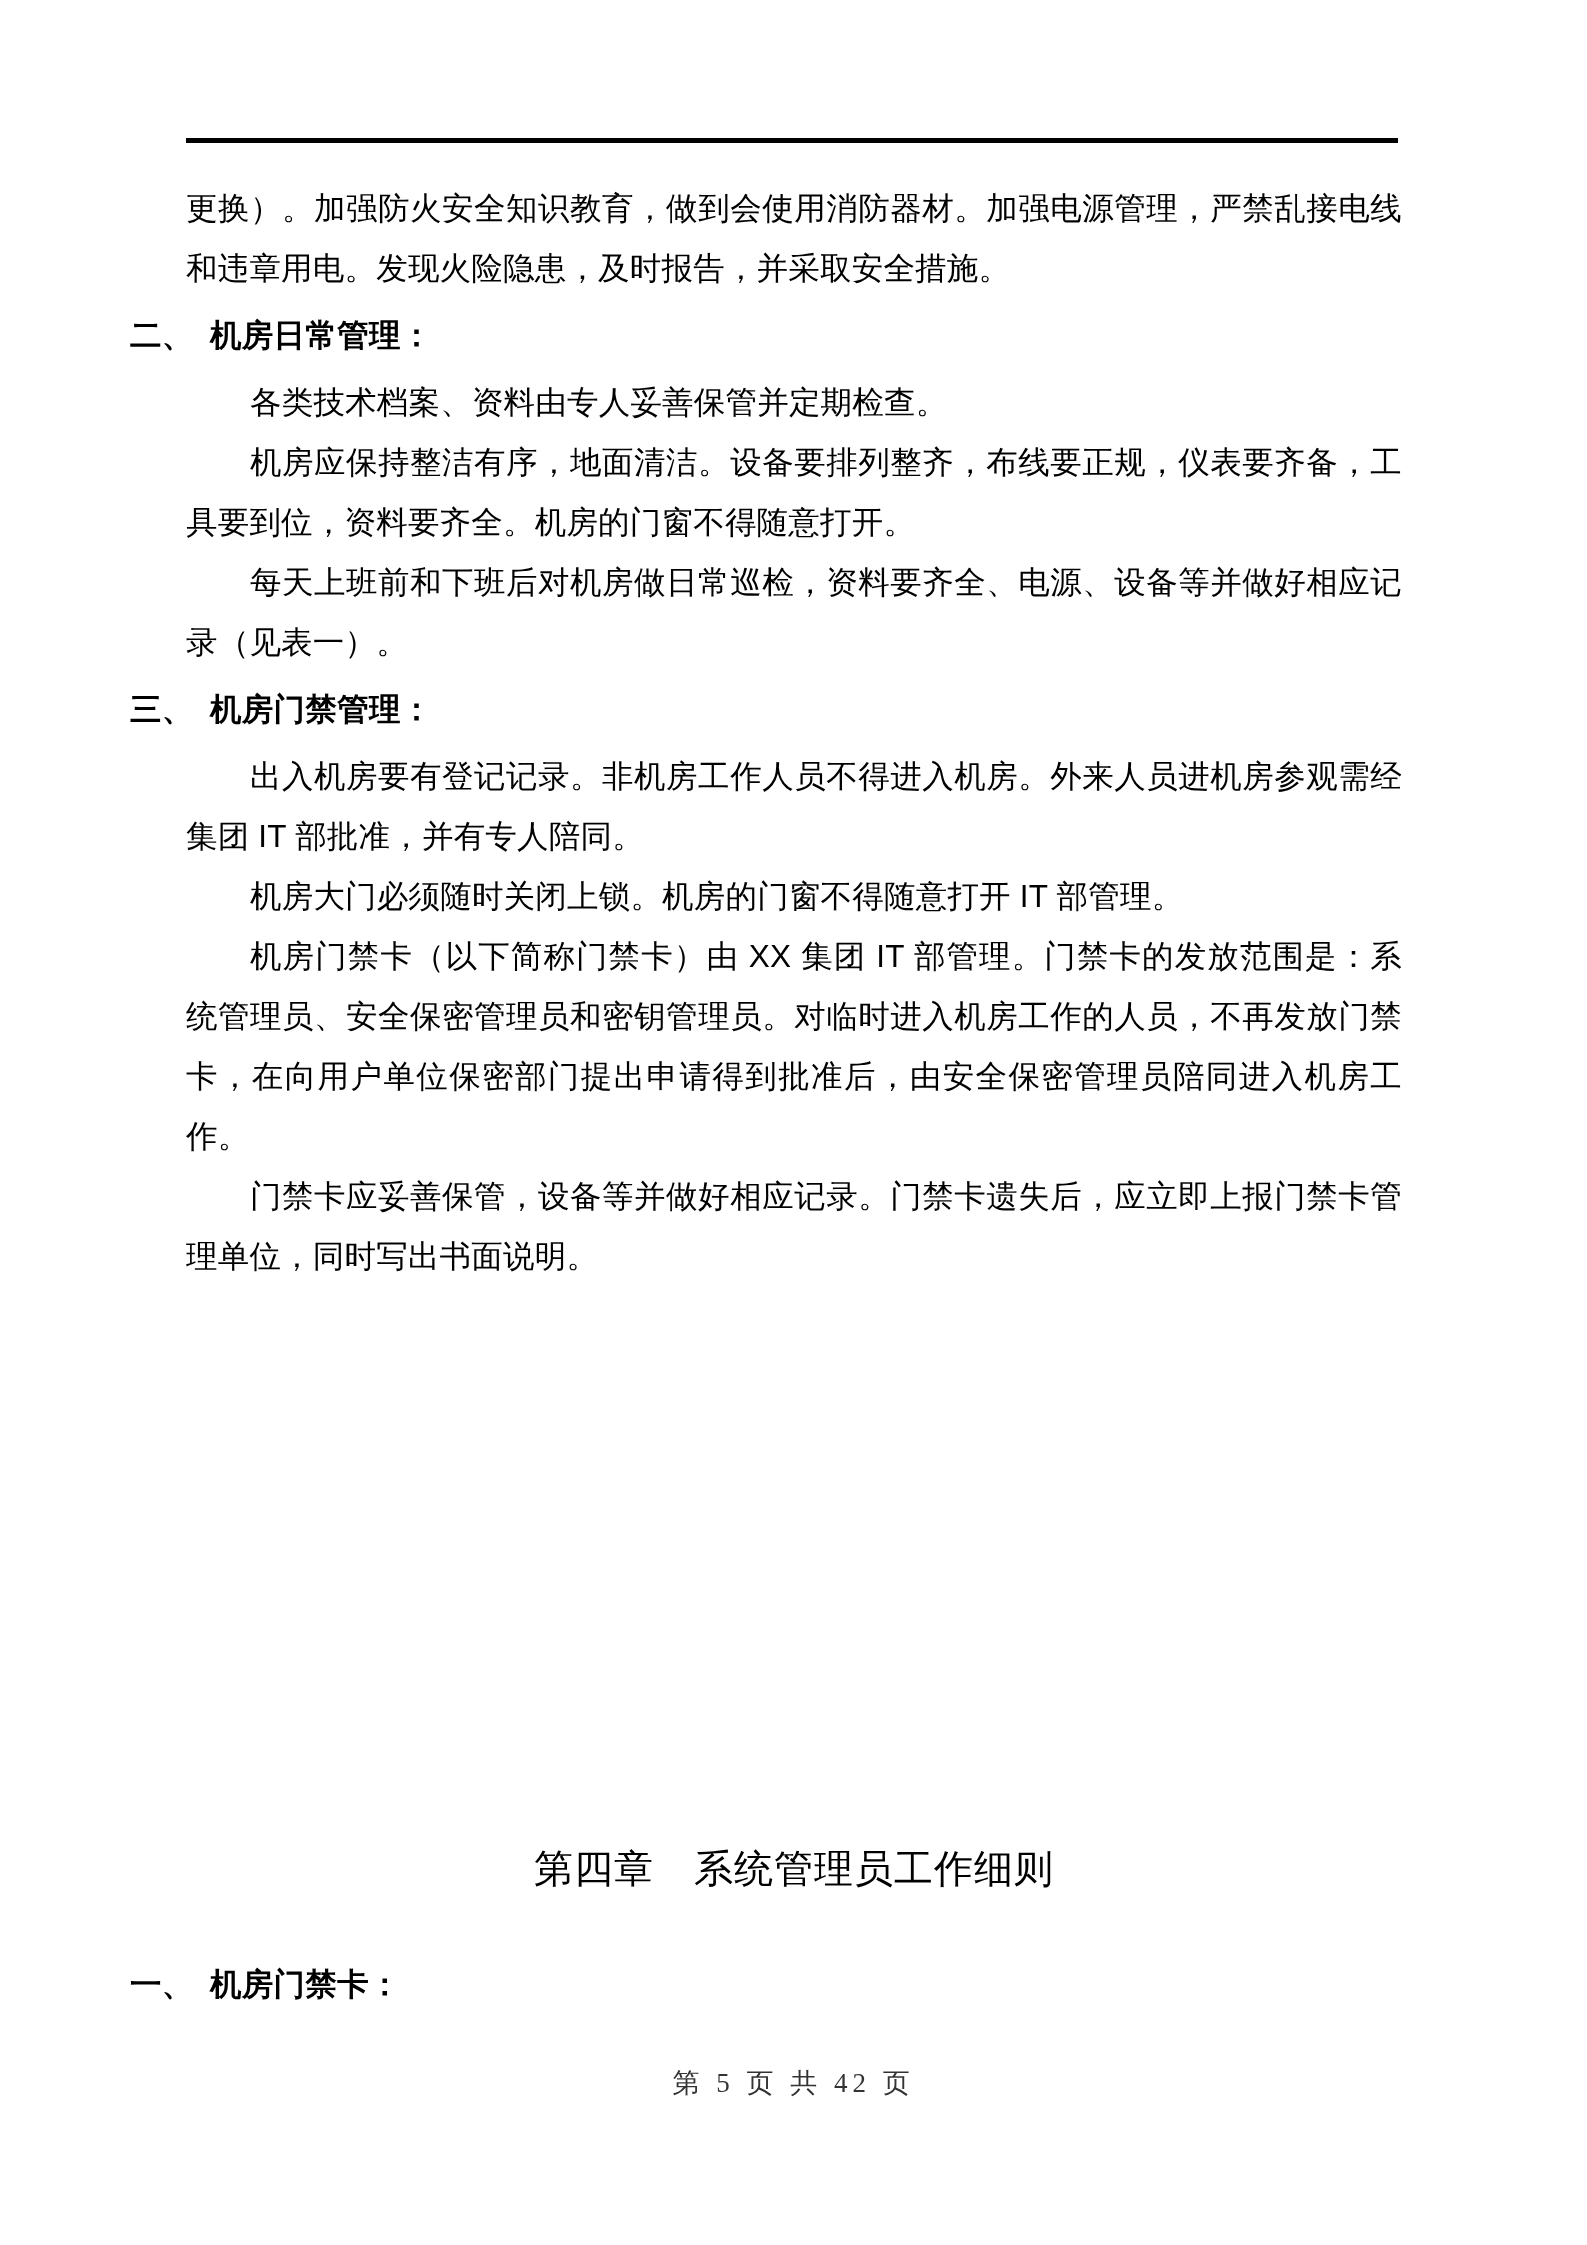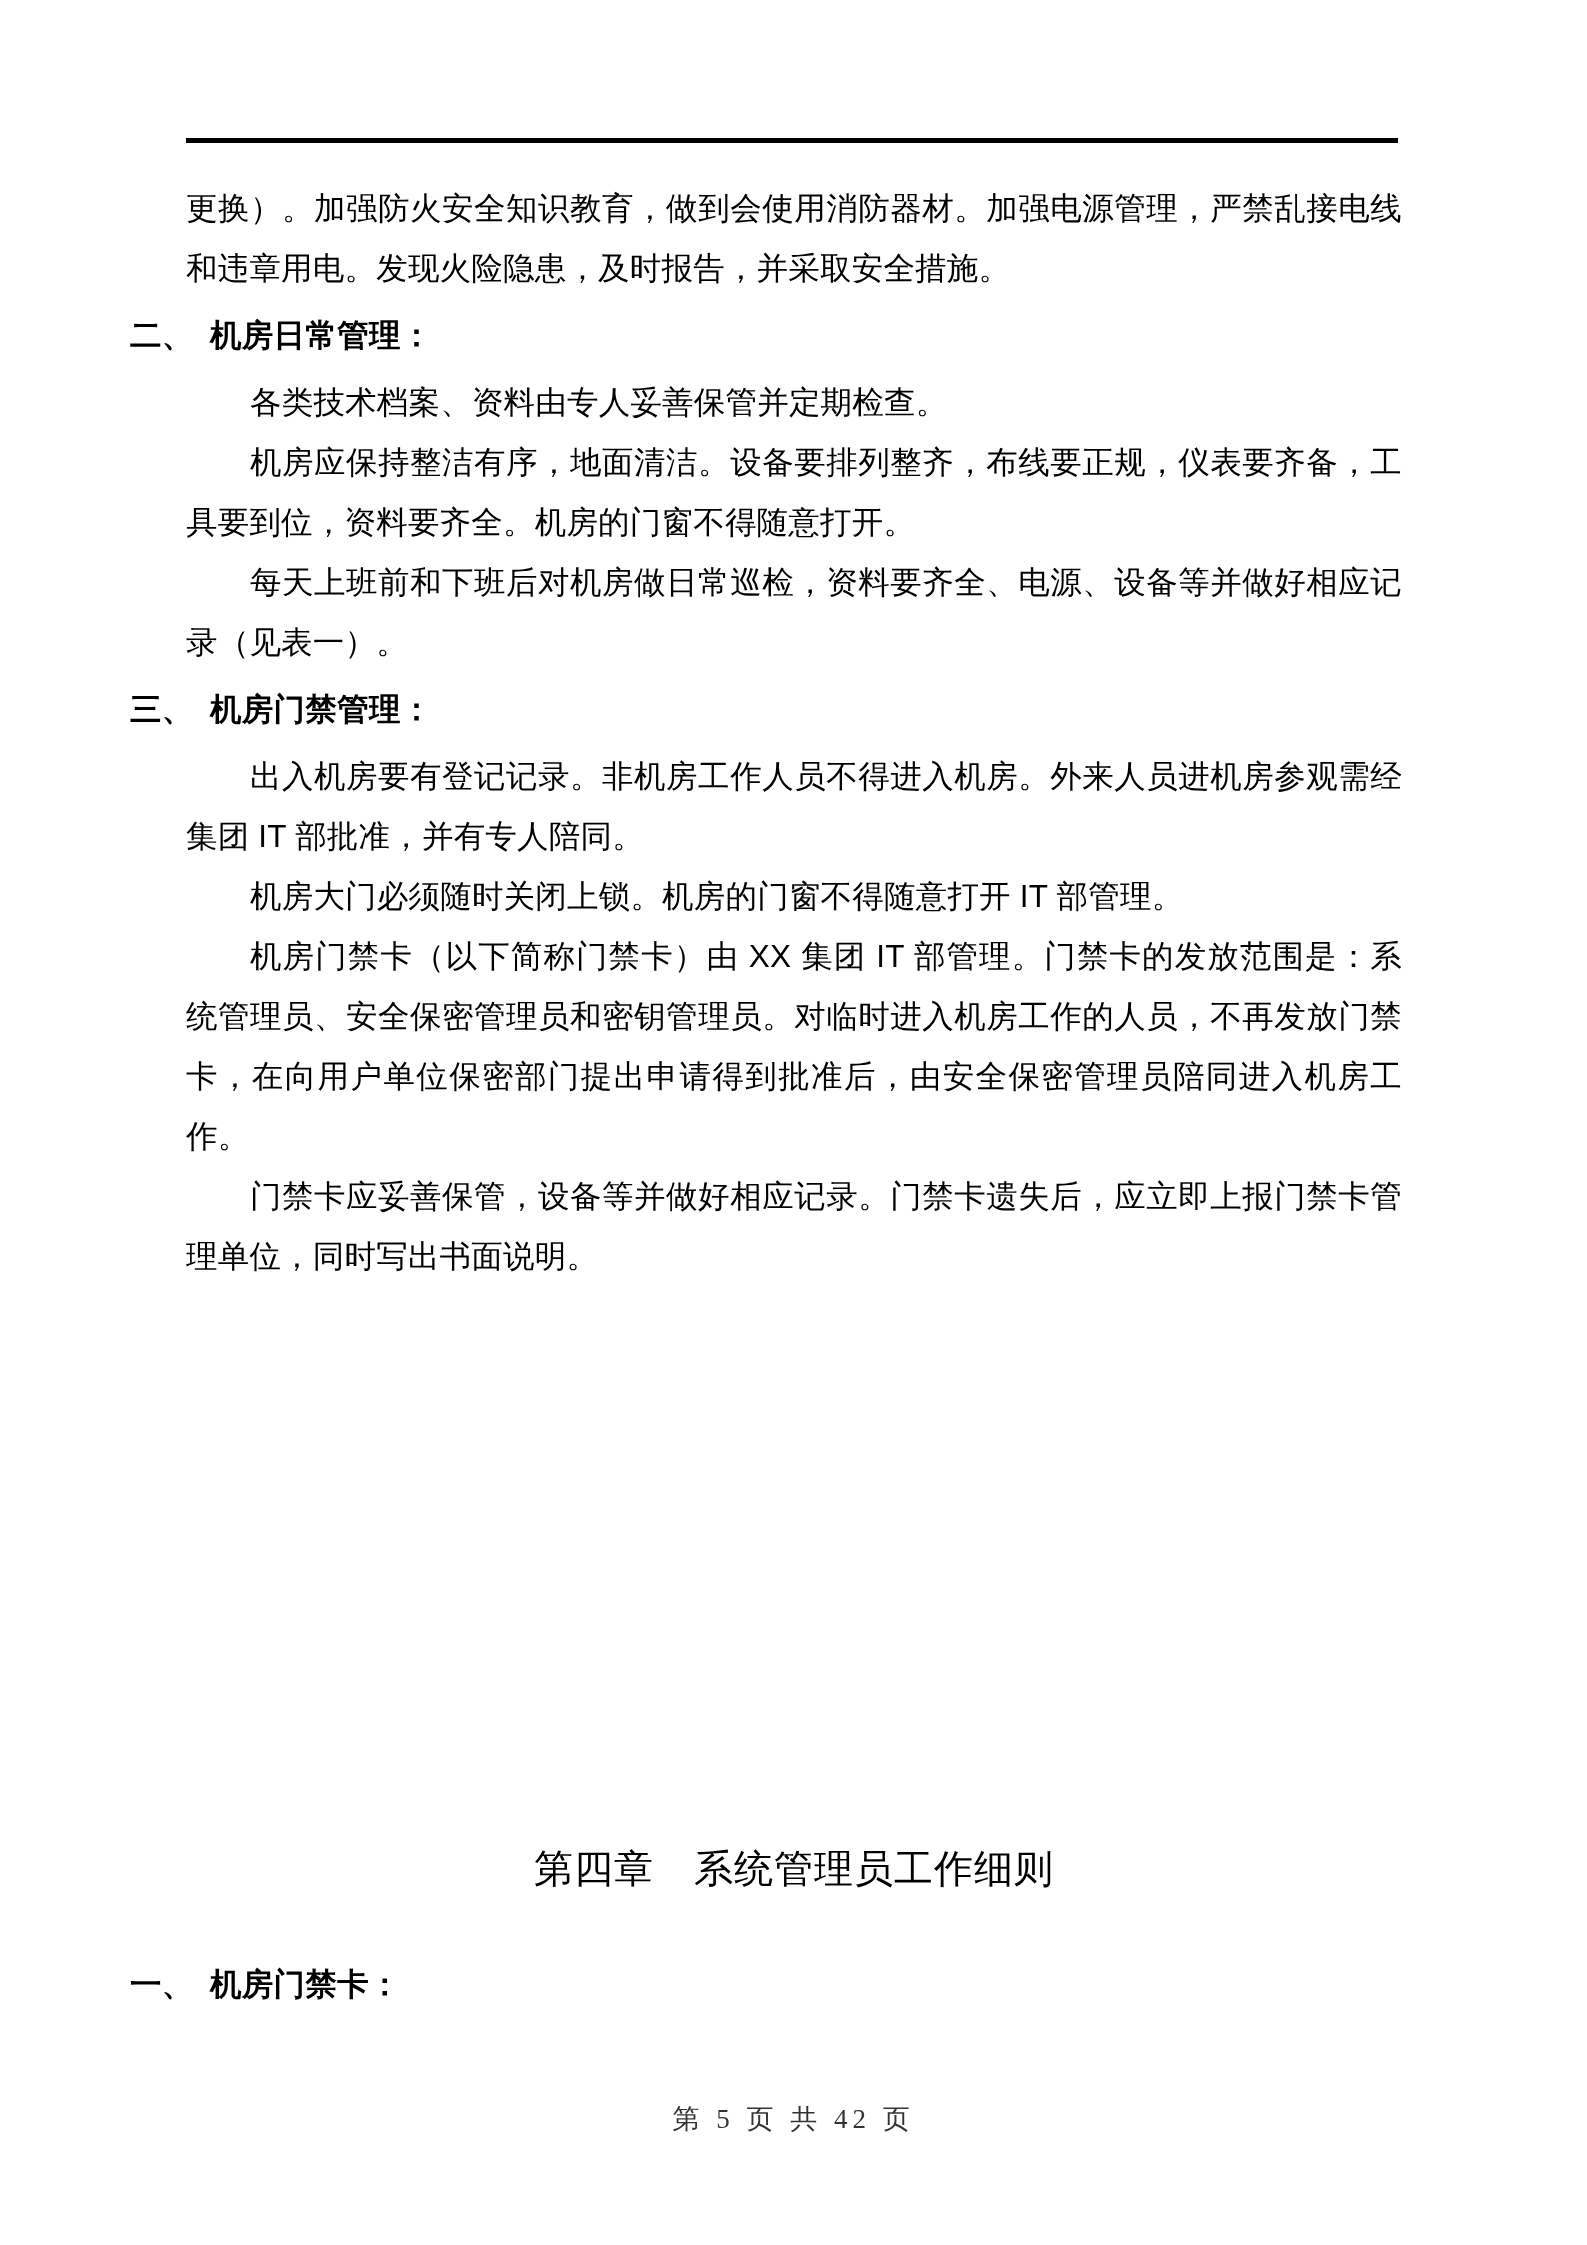--- a/index.html
+++ b/index.html
@@ -113,21 +113,20 @@
   .footer {
     position: absolute;
     left: 0;
     top: 2065px;
     width: 1587px;
     text-align: center;
     font-family: "Liberation Serif", "DejaVu Serif", serif;
     font-size: 27px;
     color: #333333;
     letter-spacing: 5px;
-    margin-top: 36px;
   }
 </style>
 </head>
 <body>
 
 <div class="page">
 
   <div class="header-rule"></div>
 
   <div class="content">

